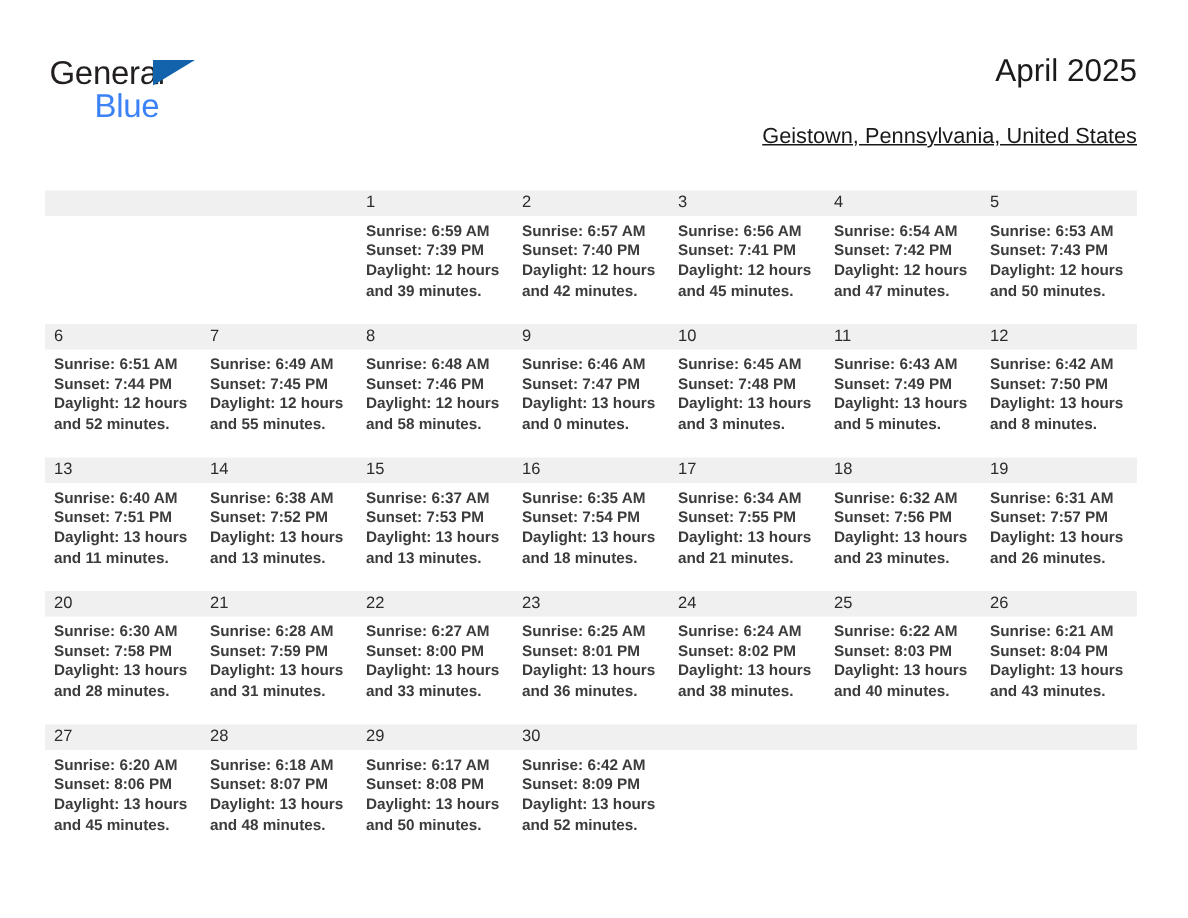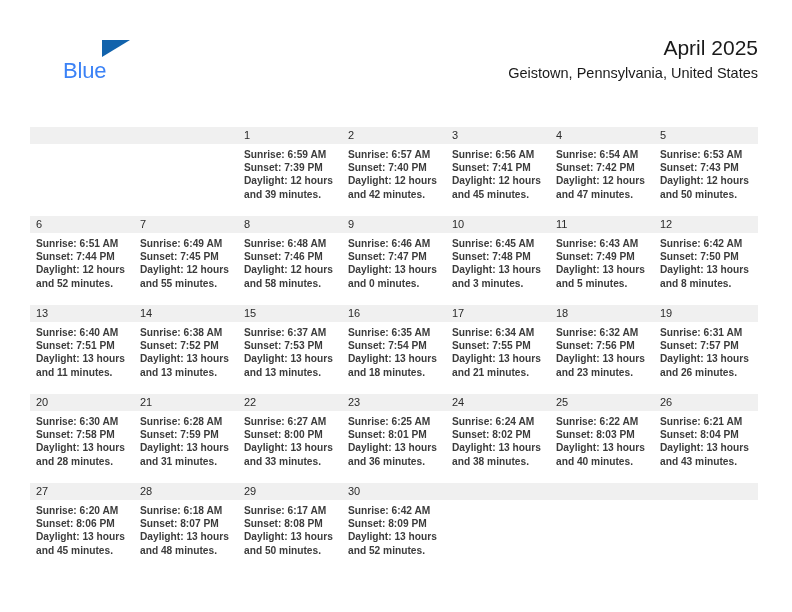--- a/index.html
+++ b/index.html
@@ -73,25 +73,26 @@
     text-align: right;
   }
   .cal-title {
     font-size: 21px;
     line-height: 32px;
     color: #1a1a1a;
     font-weight: normal;
     white-space: nowrap;
   }
   .cal-subtitle {
-    margin-top: 0;
+    margin-top: 18px;
     font-size: 14.5px;
     line-height: 18px;
     color: #1a1a1a;
     white-space: nowrap;
+    text-decoration: underline;
   }
 
   
   .calendar {
     position: absolute;
     left: 30px;
     top: 105px;
     width: 728px;
     border-collapse: collapse;
     table-layout: fixed;
@@ -142,20 +143,21 @@
   }
 </style>
 </head>
 <body>
 
 <div class="page">
 
   <div class="header">
 
     <div class="brand">
+      <div class="brand-top">General</div>
       <div class="brand-tri"></div>
       <div class="brand-bottom">Blue</div>
     </div>
 
     <div class="title-block">
       <div class="cal-title">April 2025</div>
       <div class="cal-subtitle">Geistown, Pennsylvania, United States</div>
     </div>
 
   </div>

